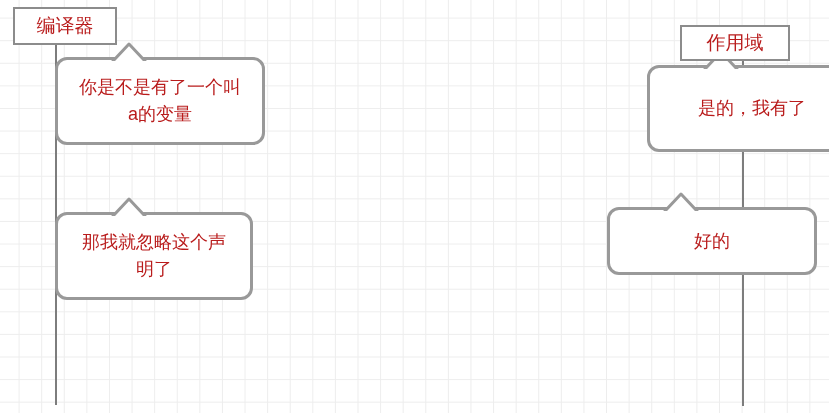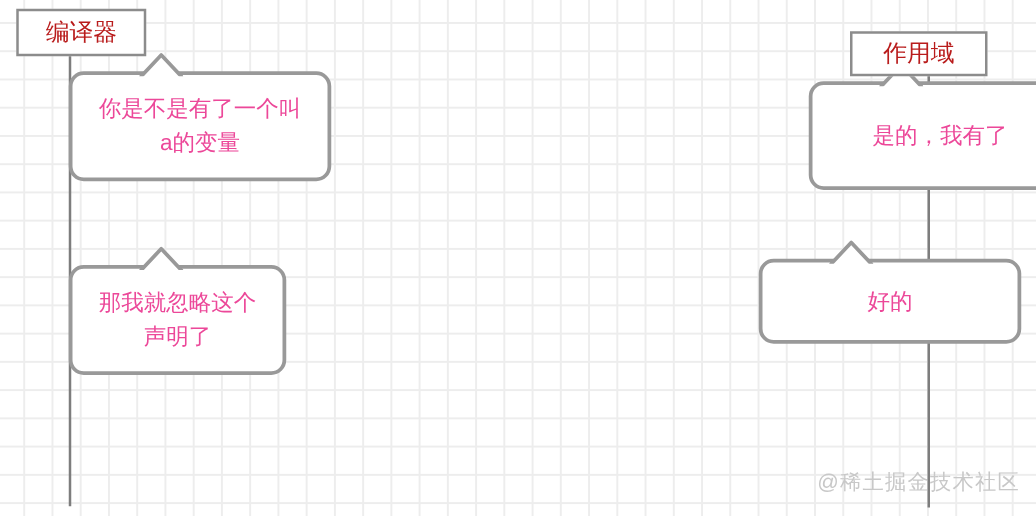--- a/index.html
+++ b/index.html
@@ -48,27 +48,27 @@
     box-sizing: border-box;
     background: #ffffff;
     border: 3px solid #999999;
     border-radius: 12px;
     display: flex;
     align-items: center;
     justify-content: center;
     text-align: center;
     font-size: 18px;
     line-height: 27px;
-    color: #ec4899;
+    color: #b91c1c;
     padding: 4px 18px;
     z-index: 2;
   }
   .bubble.b1 { left: 55px;  top: 57px;  width: 210px; height: 88px; }
   .bubble.b2 { left: 607px; top: 65px;  width: 210px; height: 87px; margin-left: 40px; }
-  .bubble.b3 { left: 55px;  top: 212px; width: 174px; height: 88px; }
+  .bubble.b3 { left: 55px;  top: 212px; width: 198px; height: 88px; }
   .bubble.b4 { left: 607px; top: 207px; width: 210px; height: 68px; }
 
   .tail {
     position: absolute;
     top: -19px;
     left: 52px;
     width: 38px;
     height: 20px;
     display: block;
   }
@@ -120,15 +120,14 @@
     <span>那我就忽略这个声明了</span>
   </div>
 
   <div class="bubble b4">
     <svg class="tail" viewBox="0 0 38 20" xmlns="http://www.w3.org/2000/svg">
       <path d="M3 20 L19 3 L35 20" fill="#ffffff" stroke="#999999" stroke-width="3" stroke-linejoin="round" stroke-linecap="round"></path>
     </svg>
     <span>好的</span>
   </div>
 
-  <div class="watermark">@稀土掘金技术社区</div>
 
 </div>
 
 </body></html>

